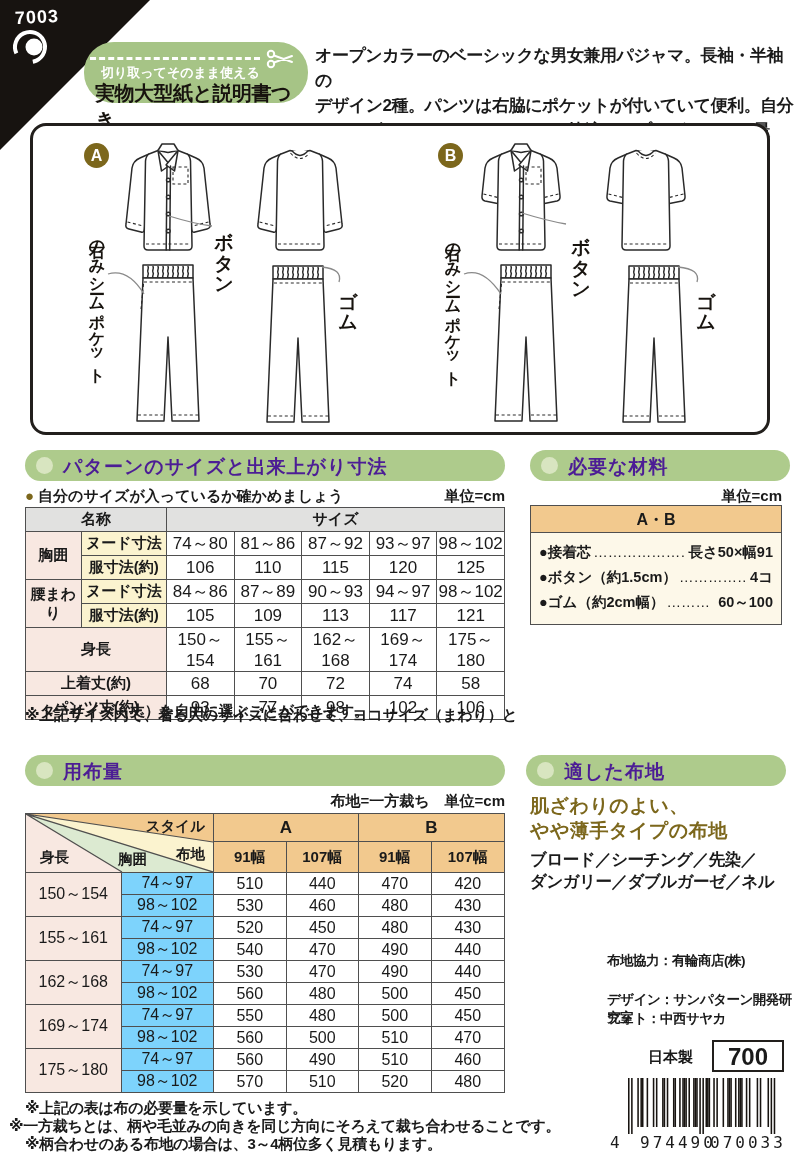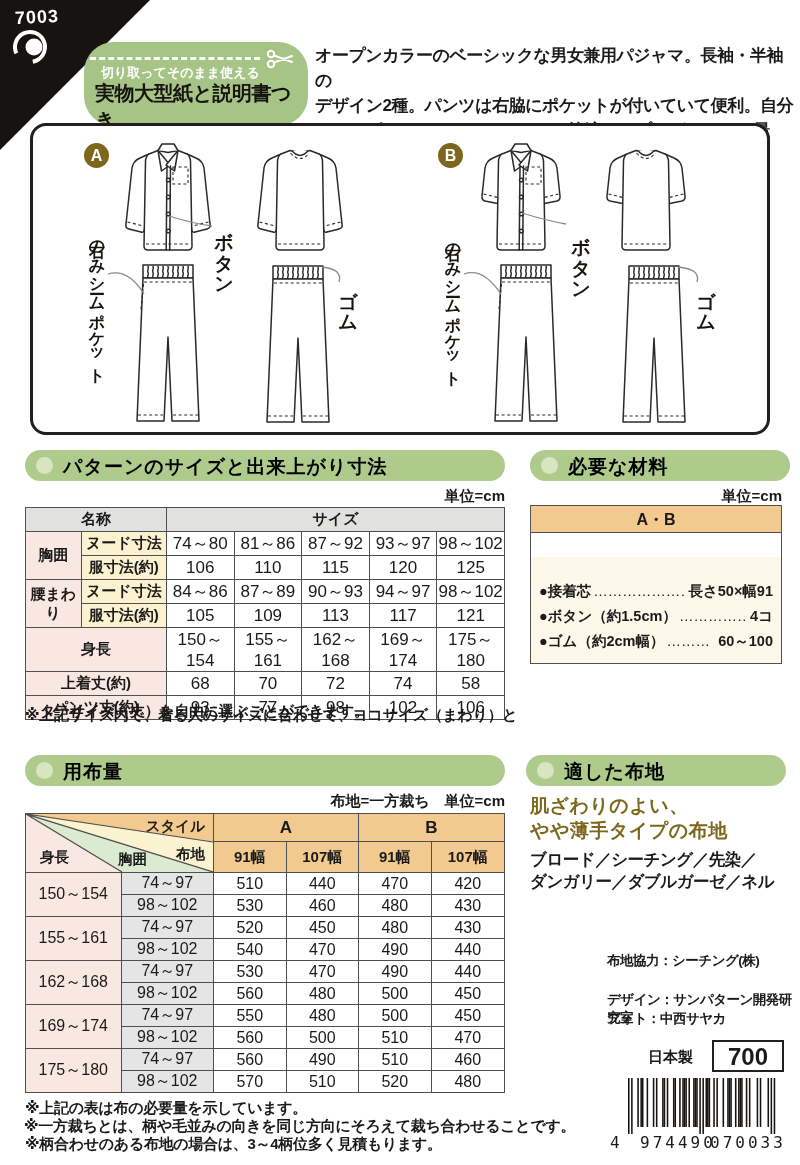--- a/index.html
+++ b/index.html
@@ -9,21 +9,21 @@
     font-family:"Liberation Sans","DejaVu Sans",sans-serif; color:#1a1a1a;
     overflow:hidden; margin:0 auto;
   }
   
   .corner { position:absolute; left:0; top:0; width:150px; height:150px;
     background:#171310; clip-path:polygon(0 0,100% 0,0 100%); }
   .corner .num { position:absolute; left:15px; top:7px; color:#fff; font-weight:700;
     font-size:18px; letter-spacing:1px; transform:rotate(-3deg); }
   .corner svg { position:absolute; left:10px; top:26px; }
   
-  .banner { position:absolute; left:84px; top:42px; width:224px; height:84px;
+  .banner { position:absolute; left:84px; top:42px; width:224px; height:61px;
     background:#a6c486; border-radius:30px; }
   .banner .dash { position:absolute; left:6px; top:15px; width:170px;
     border-top:3px dashed #fff; }
   .banner .scissors { position:absolute; right:12px; top:3px; }
   .banner .l1 { position:absolute; left:17px; top:22px; color:#fff; font-weight:700; font-size:13px; }
   .banner .l2 { position:absolute; left:11px; top:38px; color:#17130e; font-weight:700; font-size:20px; letter-spacing:-0.5px; }
   
   .desc { position:absolute; left:315px; top:43px; width:482px;
     font-size:17px; font-weight:700; line-height:25px; letter-spacing:-0.5px; }
   
@@ -32,52 +32,52 @@
   .badge { position:absolute; width:25px; height:25px; border-radius:50%;
     background:#7c671c; color:#fff; font-weight:700; font-size:16px;
     display:flex; align-items:center; justify-content:center; }
   .vlabel { position:absolute; writing-mode:vertical-rl; font-weight:700;
     font-size:19px; letter-spacing:1px; color:#17130e; }
   .vlabel.small { font-size:16px; letter-spacing:0; }
   
   .bar { position:absolute; height:31px; background:#aecb8c; border-radius:16px; }
   .bar .dot { position:absolute; left:11px; top:7px; width:17px; height:17px;
     border-radius:50%; background:#d8e5c0; }
-  .bar .t { position:absolute; left:38px; top:4px; font-size:19px; font-weight:700; color:#000000; letter-spacing:1px; }
+  .bar .t { position:absolute; left:38px; top:4px; font-size:19px; font-weight:700; color:#4c1d95; letter-spacing:1px; }
   .unit { position:absolute; font-size:15px; font-weight:700; text-align:right; }
   .sub { position:absolute; font-size:15px; font-weight:700; }
   .sub .b { color:#7c671c; margin-right:4px; }
   
   table { border-collapse:collapse; }
   .t1 { position:absolute; left:25px; top:507px; width:480px; }
   .t1 th,.t1 td { border:1.4px solid #4f4f4f; text-align:center; height:24px;
     font-size:15px; padding:0; }
   .t1 td.v { font-size:17px; font-weight:400; background:#fff; }
   .gray { background:#e1e1e0; font-weight:700; }
   .pink { background:#f8e8e1; font-weight:700; }
   .yellow { background:#fbf3cf; font-weight:700; }
   .note { position:absolute; font-size:15px; font-weight:700; letter-spacing:-0.3px; }
   
   .t2 { position:absolute; left:530px; top:505px; width:252px; border:1.6px solid #4f4f4f; }
   .t2 .hd { height:27px; background:#f2c98e; border-bottom:1.4px solid #4f4f4f;
     text-align:center; font-weight:700; font-size:16px; line-height:27px; }
-  .t2 .bd { background:#fdf8e9; padding:22px 8px 9px 8px;margin-top:24px; }
+  .t2 .bd { background:#fdf8e9; padding:7px 8px 9px 8px; }
   .t2 .row { display:flex; align-items:baseline; font-weight:700; font-size:14.5px;
     line-height:25px; white-space:nowrap; }
   .t2 .dots { flex:1; overflow:hidden; font-weight:400; margin:0 2px; }
   .t2 .val { text-align:right; }
   
   .t3 { position:absolute; left:25px; top:813px; width:480px; }
   .t3 th,.t3 td { border:1.4px solid #4f4f4f; text-align:center; padding:0; }
   .t3 thead th { background:#f2c98e; font-size:15px; font-weight:700; }
   .t3 .r1 th { height:28px; font-size:17px; }
   .t3 .r2 th { height:30px; }
   .t3 td { height:22px; font-size:16px; }
   .t3 td.yd-h { background:#f8e8e1; font-size:16px; }
-  .t3 td.yd-c { background:#e5e5e5; }
+  .t3 td.yd-c { background:#7dd3fc; }
   .corner-cell { position:relative; padding:0; background:#fff; }
   .corner-cell svg { display:block; }
   .corner-cell .lb { position:absolute; font-size:14.5px; font-weight:700; }
   
   .fab-sub { position:absolute; left:530px; font-size:19px; font-weight:700; color:#7c671c; letter-spacing:0.5px; }
   .fab-list { position:absolute; left:530px; font-size:16.5px; font-weight:700; letter-spacing:-0.5px; }
   .credit { position:absolute; left:607px; font-size:13.5px; font-weight:700; letter-spacing:-0.5px; }
   .madein { position:absolute; left:648px; top:1048px; font-size:15px; font-weight:700; }
   .price { position:absolute; left:712px; top:1040px; width:72px; height:32px;
     border:2px solid #221f1c; font-size:24px; font-weight:700; text-align:center; line-height:29px; }
@@ -224,20 +224,23 @@
     <div class="vlabel" style="left:302px; top:152px;">ゴム</div>
     <div class="vlabel small" style="left:53px; top:104px;">右のみシームポケット</div>
     <div class="vlabel" style="left:535px; top:97px;">ボタン</div>
     <div class="vlabel" style="left:660px; top:152px;">ゴム</div>
     <div class="vlabel small" style="left:409px; top:107px;">右のみシームポケット</div>
   </div>
 
   <div class="bar" style="left:25px; top:450px; width:480px;">
     <div class="dot"></div>
     <div class="t">パターンのサイズと出来上がり寸法</div>
+  </div>
+  <div class="sub" style="left:25px; top:487px;">
+    <span class="b">●</span><span>自分のサイズが入っているか確かめましょう</span>
   </div>
   <div class="unit" style="left:395px; top:487px; width:110px;">単位=cm</div>
 
   <table class="t1">
     <colgroup>
         <col style="width:56px">
         <col style="width:86px">
         <col style="width:68px">
         <col style="width:68px">
         <col style="width:68px">
@@ -450,33 +453,33 @@
         <tr>
           <td class="yd-c">98～102</td>
           <td>570</td>
           <td>510</td>
           <td>520</td>
           <td>480</td>
         </tr>
       </tbody>
   </table>
   <div class="note" style="left:25px; top:1099px;">※上記の表は布の必要量を示しています。</div>
-  <div class="note" style="left:24px; top:1117px;">※一方裁ちとは、柄や毛並みの向きを同じ方向にそろえて裁ち合わせることです。</div>
+  <div class="note" style="left:9px; top:1117px;">※一方裁ちとは、柄や毛並みの向きを同じ方向にそろえて裁ち合わせることです。</div>
   <div class="note" style="left:25px; top:1135px;">※柄合わせのある布地の場合は、3～4柄位多く見積もります。</div>
 
   <div class="bar" style="left:526px; top:755px; width:260px;">
     <div class="dot"></div>
     <div class="t">適した布地</div>
   </div>
   <div class="fab-sub" style="top:793px;">肌ざわりのよい、</div>
   <div class="fab-sub" style="top:818px;">やや薄手タイプの布地</div>
   <div class="fab-list" style="top:849px;">ブロード／シーチング／先染／</div>
   <div class="fab-list" style="top:871px;">ダンガリー／ダブルガーゼ／ネル</div>
 
-  <div class="credit" style="top:952px;">布地協力：シーチング(株)</div>
+  <div class="credit" style="top:952px;">布地協力：有輪商店(株)</div>
   <div class="credit" style="top:991px;">デザイン：サンパターン開発研究室</div>
   <div class="credit" style="top:1010px;">フォト：中西サヤカ</div>
 
   <div class="madein">日本製</div>
   <div class="price">700</div>
 
   <div class="barcode">
     <div><svg width="150" height="57" viewBox="0 0 148 57">
           <rect x="0.00" y="0" width="1.55" height="56" fill="#171310"></rect>
           <rect x="3.10" y="0" width="1.55" height="56" fill="#171310"></rect>

